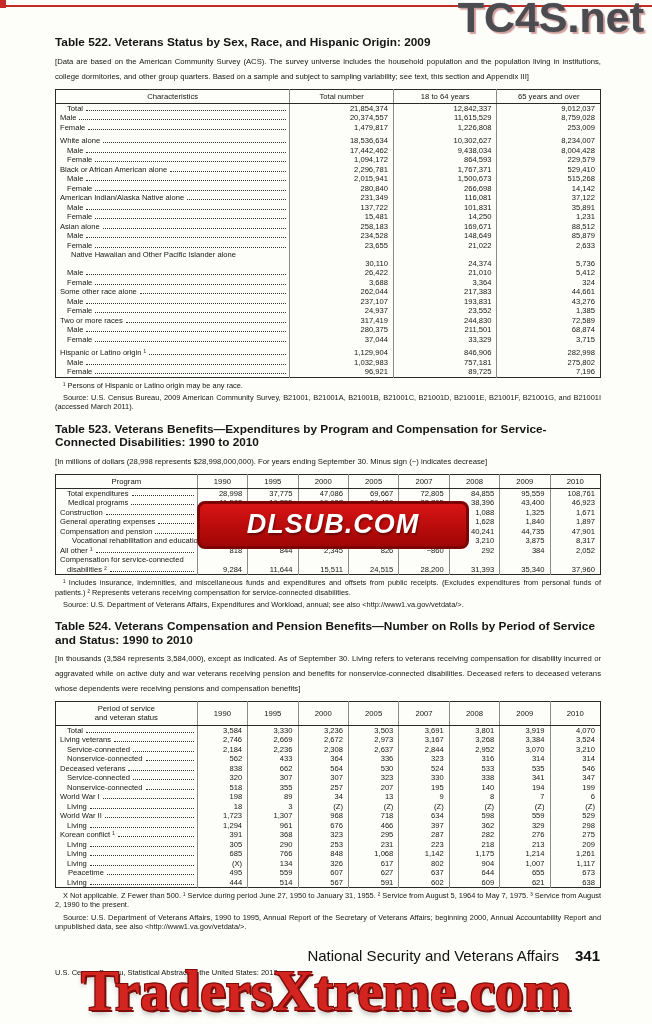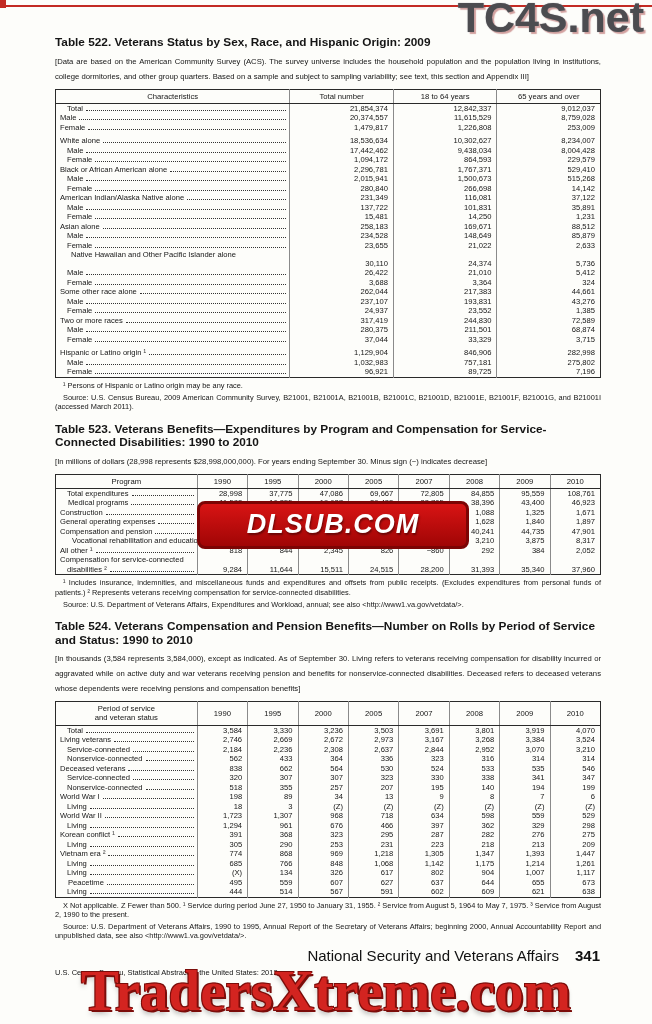--- a/index.html
+++ b/index.html
@@ -802,36 +802,20 @@
               <td class="num">290</td>
               <td class="num">253</td>
               <td class="num">231</td>
               <td class="num">223</td>
               <td class="num">218</td>
               <td class="num">213</td>
               <td class="num">209</td>
             </tr>
             <tr>
               <td class="lbl">
-                <div class="flexlbl" style="padding-left: 0px;">
-                  <span>Vietnam era ²</span>
-                  <span class="dots"></span>
-                </div>
-              </td>
-              <td class="num">774</td>
-              <td class="num">868</td>
-              <td class="num">969</td>
-              <td class="num">1,218</td>
-              <td class="num">1,305</td>
-              <td class="num">1,347</td>
-              <td class="num">1,393</td>
-              <td class="num">1,447</td>
-            </tr>
-            <tr>
-              <td class="lbl">
                 <div class="flexlbl" style="padding-left: 7px;">
                   <span>Living</span>
                   <span class="dots"></span>
                 </div>
               </td>
               <td class="num">685</td>
               <td class="num">766</td>
               <td class="num">848</td>
               <td class="num">1,068</td>
               <td class="num">1,142</td>

